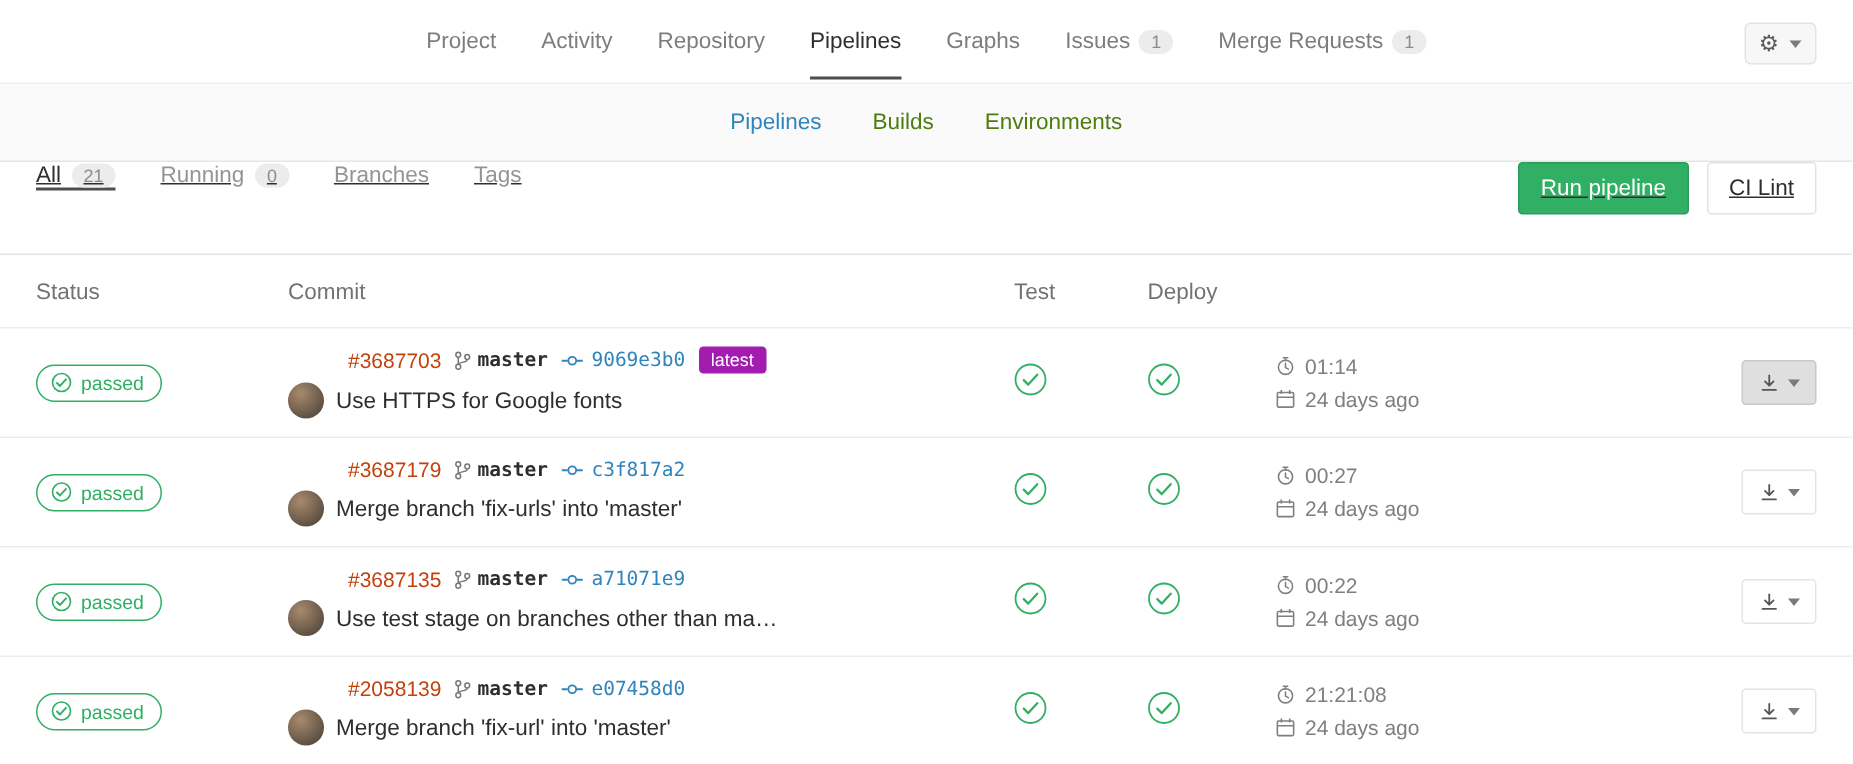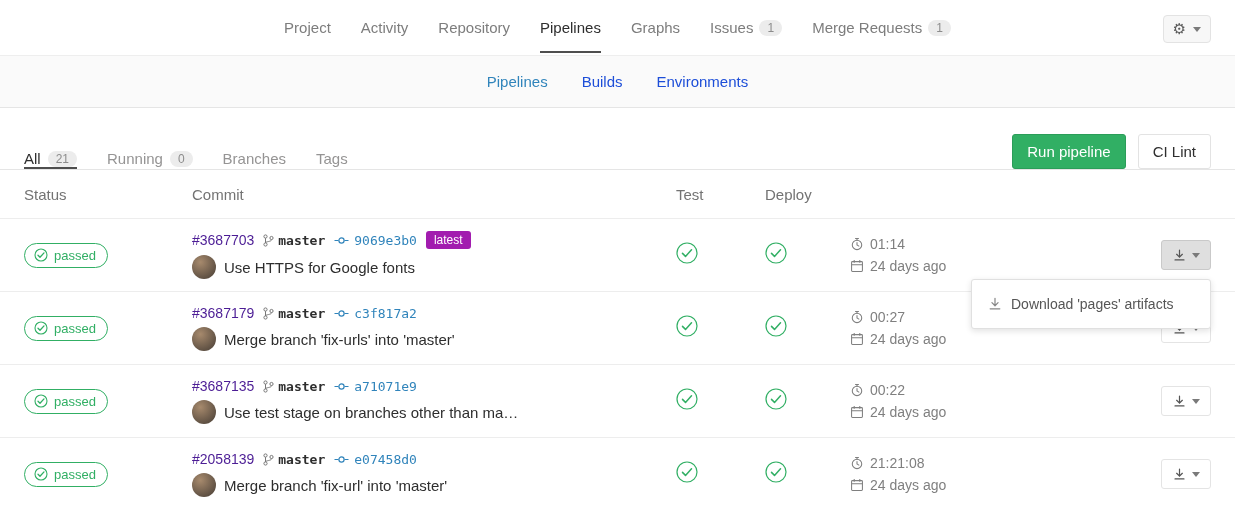--- a/index.html
+++ b/index.html
@@ -18,26 +18,26 @@
     padding:2px 8px; line-height:1; }
   .gear-btn { position:absolute; right:24px; top:15px; height:28px; padding:0 9px;
     background:#f7f7f7; border:1px solid #e3e3e3; border-radius:4px; display:flex;
     align-items:center; gap:7px; cursor:pointer; color:#5c5c5c; font-size:15px; }
   .caret { width:0; height:0; border-left:4px solid transparent;
     border-right:4px solid transparent; border-top:5px solid #7a7a7a; display:inline-block; }
 
   
   .sub-nav { height:52px; background:#fafafa; border-bottom:1px solid #e5e5e5;
     display:flex; align-items:center; justify-content:center; gap:34px; }
-  .sub-nav .sub-item { font-size:15px; color:#1d4ed8; }
+  .sub-nav .sub-item { font-size:15px; color:#4d7c0f; }
   .sub-nav .sub-item.active { color:#3084bb; }
 
   
   .toolbar { height:62px; border-bottom:1px solid #e5e5e5; display:flex;
-    align-items:flex-end; padding:0 24px; }
+    align-items:flex-start; padding:0 24px;text-decoration:underline; }
   .tabs { display:flex; gap:30px; flex:1; }
   .tab { display:flex; align-items:center; gap:7px; font-size:15px; color:#959494;
     border-bottom:2px solid transparent; cursor:pointer; }
   .tab.active { color:#2e2e2e; border-bottom-color:#4e4e4e; }
   .toolbar-buttons { display:flex; align-items:center; gap:12px; }
   .btn-green { background:#31af64; color:#fff; border:1px solid #2b9d59;
     border-radius:3px; font-size:15px; padding:8px 14px; cursor:pointer;
     font-family:inherit; }
   .btn-white { background:#fff; color:#2e2e2e; border:1px solid #e3e3e3;
     border-radius:3px; font-size:15px; padding:8px 14px; cursor:pointer;
@@ -47,21 +47,21 @@
   .grid { display:grid; grid-template-columns:168px 484px 89px 85px 1fr 74px;
     padding:0 24px; align-items:center; }
   .t-head { height:48px; color:#737373; font-size:15px; }
   .t-row { height:73px; border-top:1px solid #ededed; }
 
   .badge-passed { display:inline-flex; align-items:center; gap:6px;
     border:1px solid #31af64; color:#31af64; border-radius:13px; padding:4px 11px 4px 9px;
     font-size:13px; cursor:pointer; background:#fff; }
 
   .commit-line1 { display:flex; align-items:center; gap:9px; }
-  .pid { color:#4c1d95; font-size:14px; }
+  .pid { color:#c2410c; font-size:14px;margin-left:40px; }
   .branch-wrap { display:flex; align-items:center; gap:4px; }
   .branch { font-family:"DejaVu Sans Mono", monospace; font-weight:bold;
     font-size:13px; color:#2e2e2e; }
   .sha-wrap { display:flex; align-items:center; gap:5px; }
   .sha { font-family:"DejaVu Sans Mono", monospace; font-size:13px; color:#3084bb; }
   .tag-latest { background:#a21caf; color:#fff; font-size:12px; border-radius:3px;
     padding:3px 8px; line-height:1; }
   .commit-line2 { display:flex; align-items:center; gap:8px; margin-top:6px; }
   .avatar { width:24px; height:24px; border-radius:50%; flex:0 0 24px;
     background:radial-gradient(circle at 35% 30%, #a78a6d, #5d4f42 75%); }
@@ -467,22 +467,14 @@
       <button class="dl-btn">
         <svg width="13" height="13" viewBox="0 0 16 16">
           <path d="M8 1.5v8.5 M4.5 6.5L8 10l3.5-3.5 M2.5 13.5h11" fill="none" stroke="#555" stroke-width="1.5" stroke-linecap="round" stroke-linejoin="round"></path>
             </svg>
         <span class="caret"></span>
       </button>
     </div>
   </div>
 </div>
 
-  <div class="dropdown-menu">
-    <a class="dropdown-item">
-      <svg width="14" height="14" viewBox="0 0 16 16">
-        <path d="M8 1.5v8.5 M4.5 6.5L8 10l3.5-3.5 M2.5 13.5h11" fill="none" stroke="#888" stroke-width="1.4" stroke-linecap="round" stroke-linejoin="round"></path>
-        </svg>
-      <span>Download 'pages' artifacts</span>
-    </a>
-  </div>
 
 </div>
 
 </body></html>

